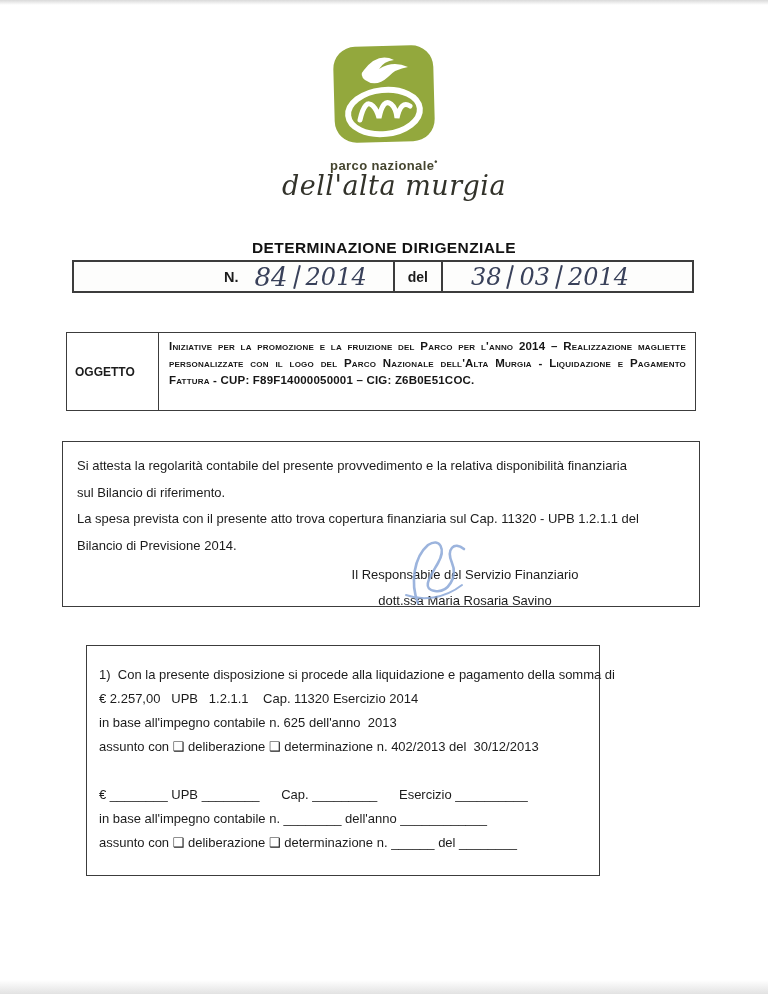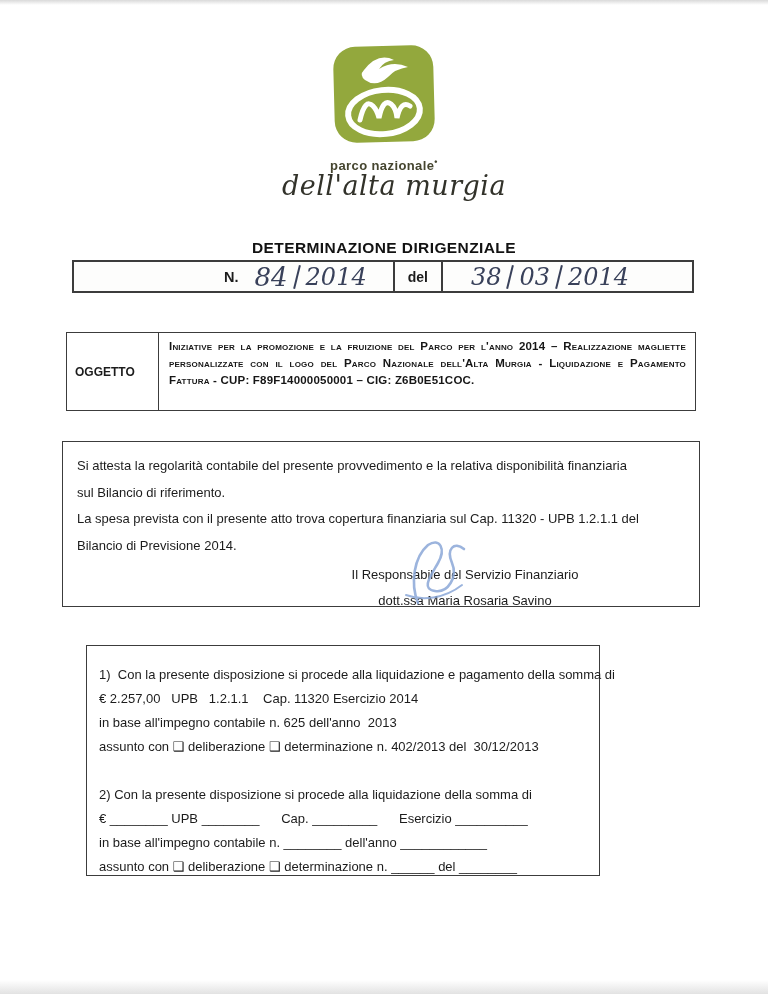--- a/index.html
+++ b/index.html
@@ -116,17 +116,16 @@
   <path d="M30,70 C22,50 26,24 40,12 C52,4 58,16 50,30 C42,44 33,56 47,58 C60,60 70,44 64,30 C58,16 66,8 76,16" fill="none" stroke="#8ba8d8" stroke-width="2.6" stroke-linecap="round"></path>
   <path d="M18,62 C34,68 56,66 74,52" fill="none" stroke="#8ba8d8" stroke-width="2" stroke-linecap="round"></path>
 </svg>
 
 <div class="liq-box">
   <div class="line-24">1)  Con la presente disposizione si procede alla liquidazione e pagamento della somma di</div>
   <div class="line-24">€ 2.257,00   UPB   1.2.1.1    Cap. 11320 Esercizio 2014</div>
   <div class="line-24">in base all'impegno contabile n. 625 dell'anno  2013</div>
   <div class="line-24">assunto con ❑ deliberazione ❑ determinazione n. 402/2013 del  30/12/2013</div>
   <div class="line-24"></div>
-  <div class="line-24">2) Con la presente disposizione si procede alla liquidazione della somma di</div>
   <div class="line-24">€ ________ UPB ________      Cap. _________      Esercizio __________</div>
   <div class="line-24">in base all'impegno contabile n. ________ dell'anno ____________</div>
   <div class="line-24">assunto con ❑ deliberazione ❑ determinazione n. ______ del ________</div>
 </div>
 
 </body></html>

